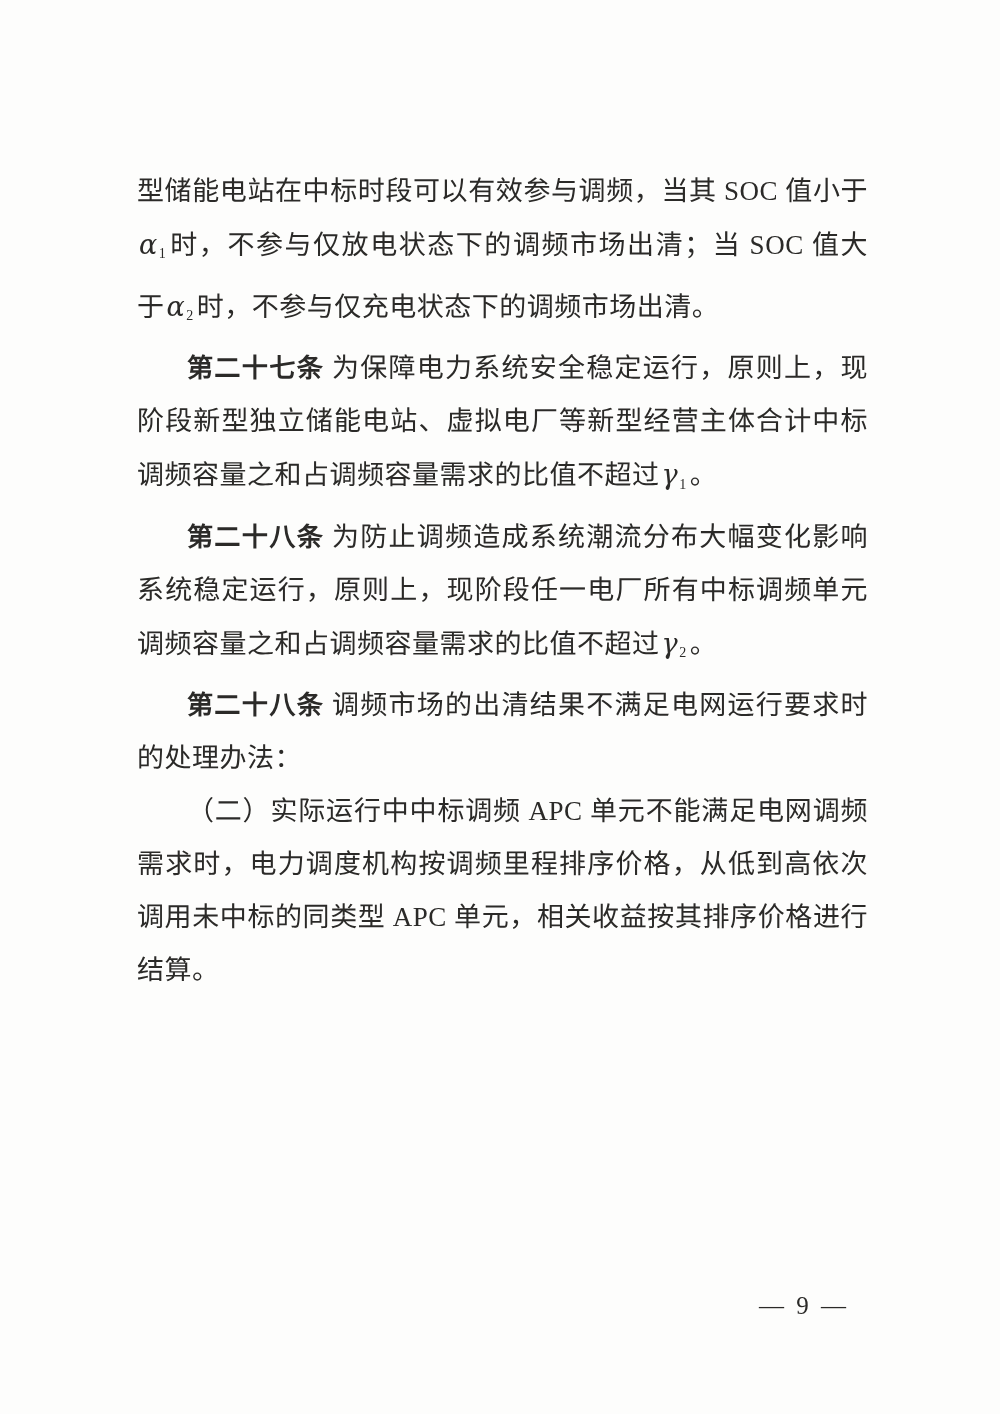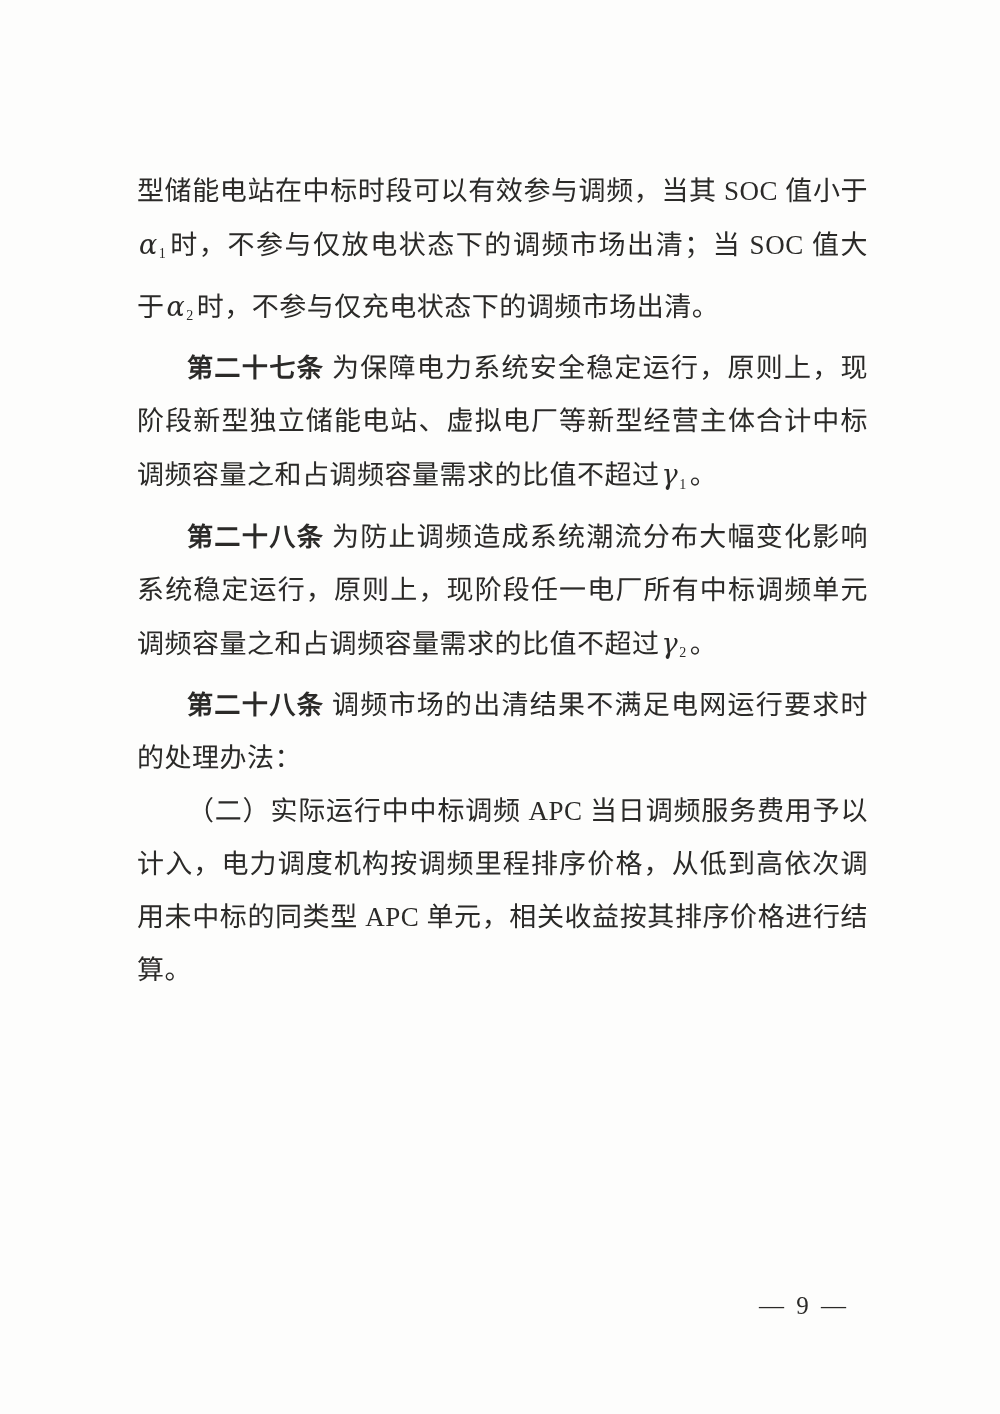--- a/index.html
+++ b/index.html
@@ -85,16 +85,16 @@
 </style>
 </head>
 <body>
 
 <div class="page">
   <div class="doc-body">
       <p class="para"><span>型储能电站在中标时段可以有效参与调频，当其 SOC 值小于</span><span class="r-italic">α</span><span class="r-sub">1</span><span>时，不参与仅放电状态下的调频市场出清；当 SOC 值大于</span><span class="r-italic">α</span><span class="r-sub">2</span><span>时，不参与仅充电状态下的调频市场出清。</span></p>
       <p class="para indent"><span class="r-bold">第二十七条</span><span> 为保障电力系统安全稳定运行，原则上，现阶段新型独立储能电站、虚拟电厂等新型经营主体合计中标调频容量之和占调频容量需求的比值不超过</span><span class="r-italic">γ</span><span class="r-sub">1</span><span>。</span></p>
       <p class="para indent"><span class="r-bold">第二十八条</span><span> 为防止调频造成系统潮流分布大幅变化影响系统稳定运行，原则上，现阶段任一电厂所有中标调频单元调频容量之和占调频容量需求的比值不超过</span><span class="r-italic">γ</span><span class="r-sub">2</span><span>。</span></p>
       <p class="para indent"><span class="r-bold">第二十八条</span><span> 调频市场的出清结果不满足电网运行要求时的处理办法：</span></p>
-      <p class="para indent"><span>（二）实际运行中中标调频 APC 当日调频服务费用予以计入，电力调度机构按调频里程排序价格，从低到高依次调用未中标的同类型 APC 单元，相关收益按其排序价格进行结算。</span></p>
+      <p class="para indent"><span>（二）实际运行中中标调频 APC 单元不能满足电网调频需求时，电力调度机构按调频里程排序价格，从低到高依次调用未中标的同类型 APC 单元，相关收益按其排序价格进行结算。</span></p>
     </div>
   <div class="page-number">— 9 —</div>
 </div>
 
 </body></html>

